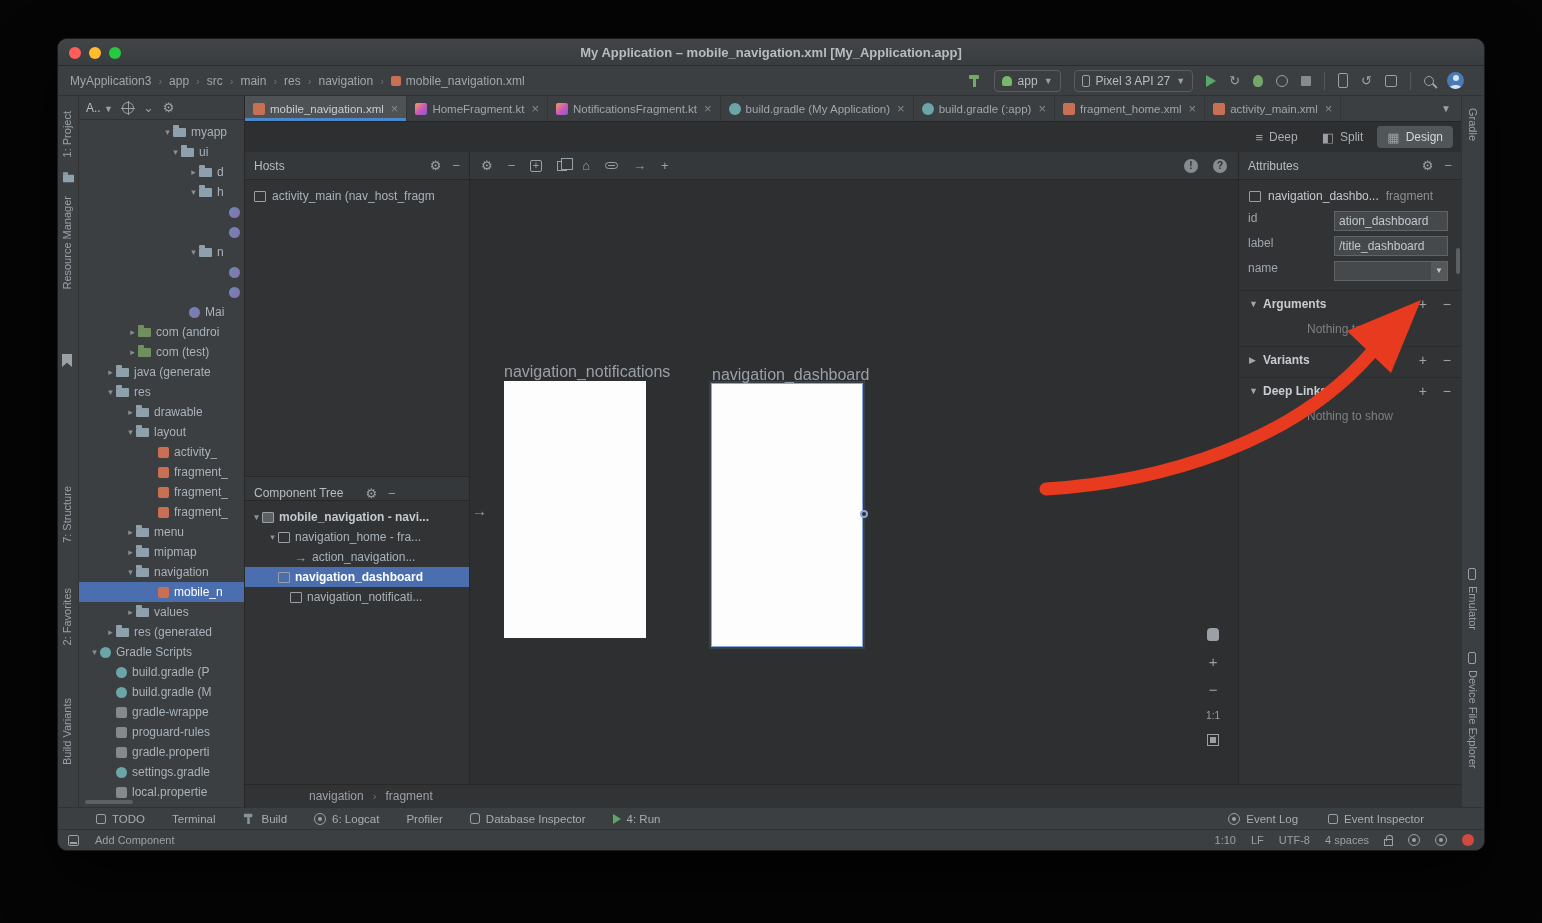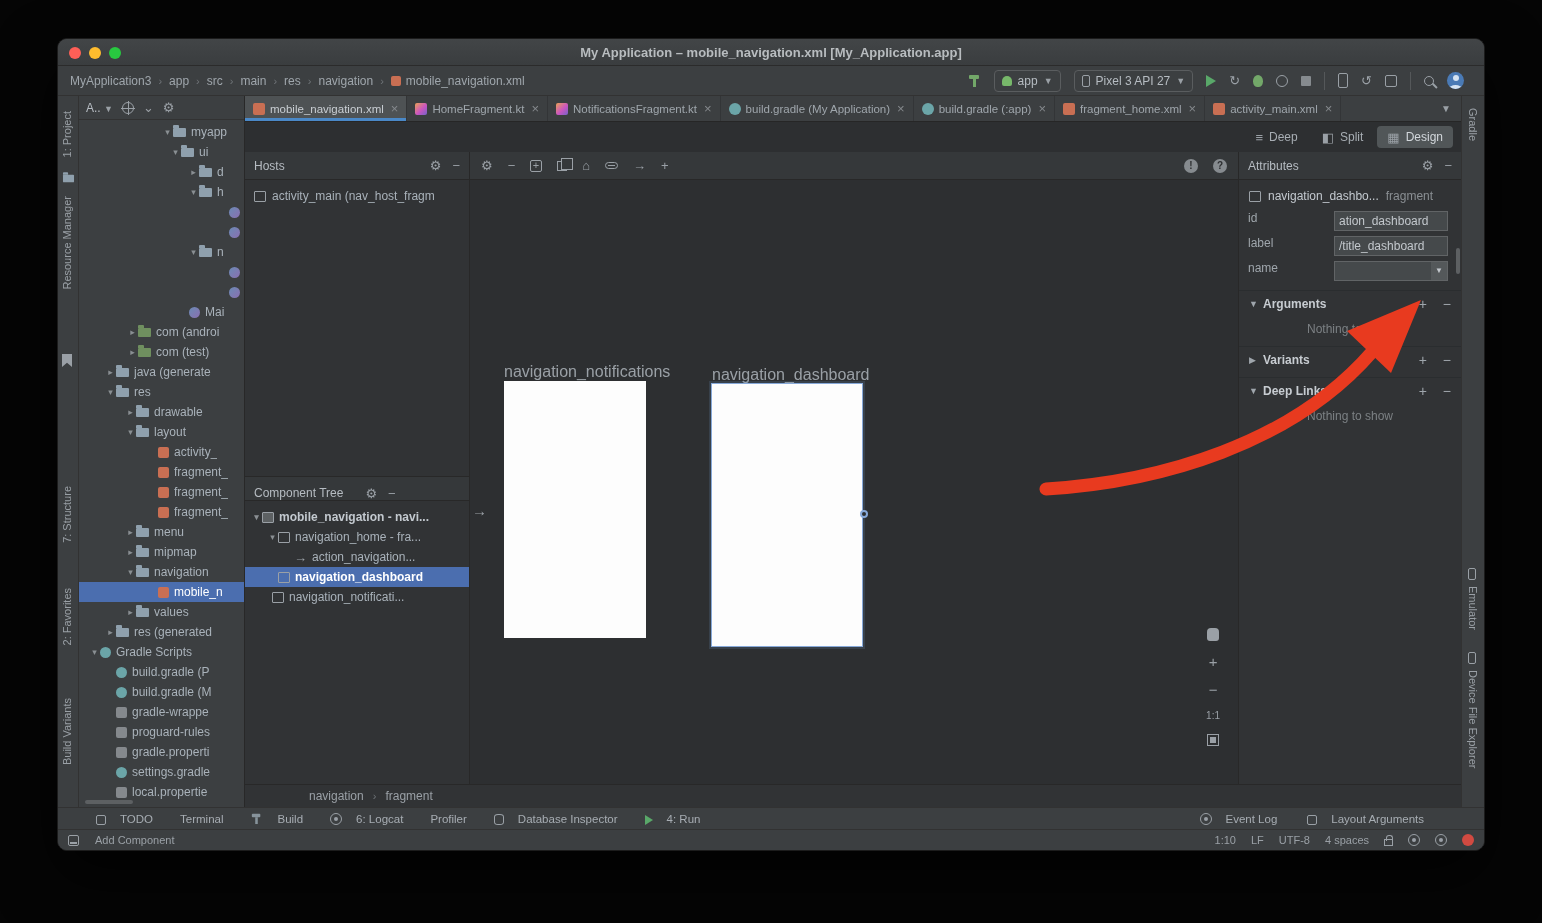--- a/index.html
+++ b/index.html
@@ -134,21 +134,21 @@
   .combo .cb{margin-left:auto;width:16px;height:18px;background:#54585a;color:#c3c8cd;font-size:8px;text-align:center;line-height:18px}
   .asec{display:flex;align-items:center;height:27px;padding:0 10px;border-top:1px solid #2a2d2f;margin-top:4px}
   .asec .tri{width:14px;font-size:9px;color:#9fa6ac}
   .asec .slabel{font-weight:bold;color:#c7ccd1}
   .asec .pm{margin-left:auto;display:flex;gap:16px;color:#9fa6ac;font-size:14px}
   .aempty{text-align:center;color:#7c8184;padding:5px 0 6px}
   .ascroll{position:absolute;right:1px;top:96px;width:4px;height:26px;border-radius:2px;background:#5d6062}
   
   .bcrow{flex:0 0 23px;display:flex;align-items:center;gap:9px;padding-left:64px;background:#313335;border-top:1px solid #282828;color:#9aa0a6}
   .btoolbar{position:absolute;left:0;right:0;bottom:21px;height:22px;display:flex;align-items:center;gap:27px;padding:0 14px 0 38px;background:#3c3f41;border-top:1px solid #323232;font-size:11.5px;color:#a7adb3}
-  .tbtn{display:flex;align-items:flex-end;gap:14px;white-space:nowrap}
+  .tbtn{display:flex;align-items:center;gap:6px;white-space:nowrap}
   .tbright{margin-left:auto;display:flex;gap:30px;margin-right:46px}
   .statusbar{position:absolute;left:0;right:0;bottom:0;height:21px;display:flex;align-items:center;gap:16px;padding:0 10px;background:#3c3f41;border-top:1px solid #323232;font-size:11px;color:#9aa0a6}
   .sbright{margin-left:auto;display:flex;align-items:center;gap:15px}
   .grip{width:11px;height:11px;border:1px solid #9aa0a6;border-radius:2px;position:relative}
   .grip:before{content:"";position:absolute;left:1px;top:6px;right:1px;height:2px;background:#9aa0a6}
   .lock{width:9px;height:7px;border:1px solid #9aa0a6;position:relative;margin-top:4px}
   .lock:before{content:"";position:absolute;top:-5px;left:1px;width:5px;height:5px;border:1px solid #9aa0a6;border-bottom:none;border-radius:3px 3px 0 0}
   .smallcirc{width:12px;height:12px;border-radius:50%;border:1px solid #9aa0a6;position:relative}
   .smallcirc:before{content:"";position:absolute;left:3px;top:3px;width:4px;height:4px;border-radius:50%;background:#9aa0a6}
   .reddot{width:12px;height:12px;border-radius:50%;background:#d14a41}
@@ -511,21 +511,21 @@
             <div class="crow" style="padding-left:38px">
                 <span class="ta"></span>
                 <span class="ti ic">→</span>
                 <span class="tl">action_navigation...</span>
               </div>
             <div class="crow sel bold" style="padding-left:22px">
                 <span class="ta"></span>
                 <span class="ti cif"></span>
                 <span class="tl">navigation_dashboard</span>
               </div>
-            <div class="crow" style="padding-left:16px">
+            <div class="crow" style="padding-left:34px">
                 <span class="ta"></span>
                 <span class="ti cif"></span>
                 <span class="tl">navigation_notificati...</span>
               </div>
           </div>
         </div>
 
         <div class="surface">
           <div class="stoolbar">
             <span class="ic">⚙</span>
@@ -654,21 +654,21 @@
           <span class="playsm"></span>
           <span>4: Run</span>
         </span>
       <span class="tbright">
         <span class="tbtn">
             <span class="smallcirc"></span>
             <span>Event Log</span>
           </span>
         <span class="tbtn">
             <span class="sq" style="width:10px;height:10px"></span>
-            <span>Layout Arguments</span>
+            <span>Event Inspector</span>
           </span>
       </span>
     </div>
 
     <div class="statusbar">
       <span class="grip"></span>
       <span>Add Component</span>
       <span class="sbright">
         <span>1:10</span>
         <span>LF</span>

